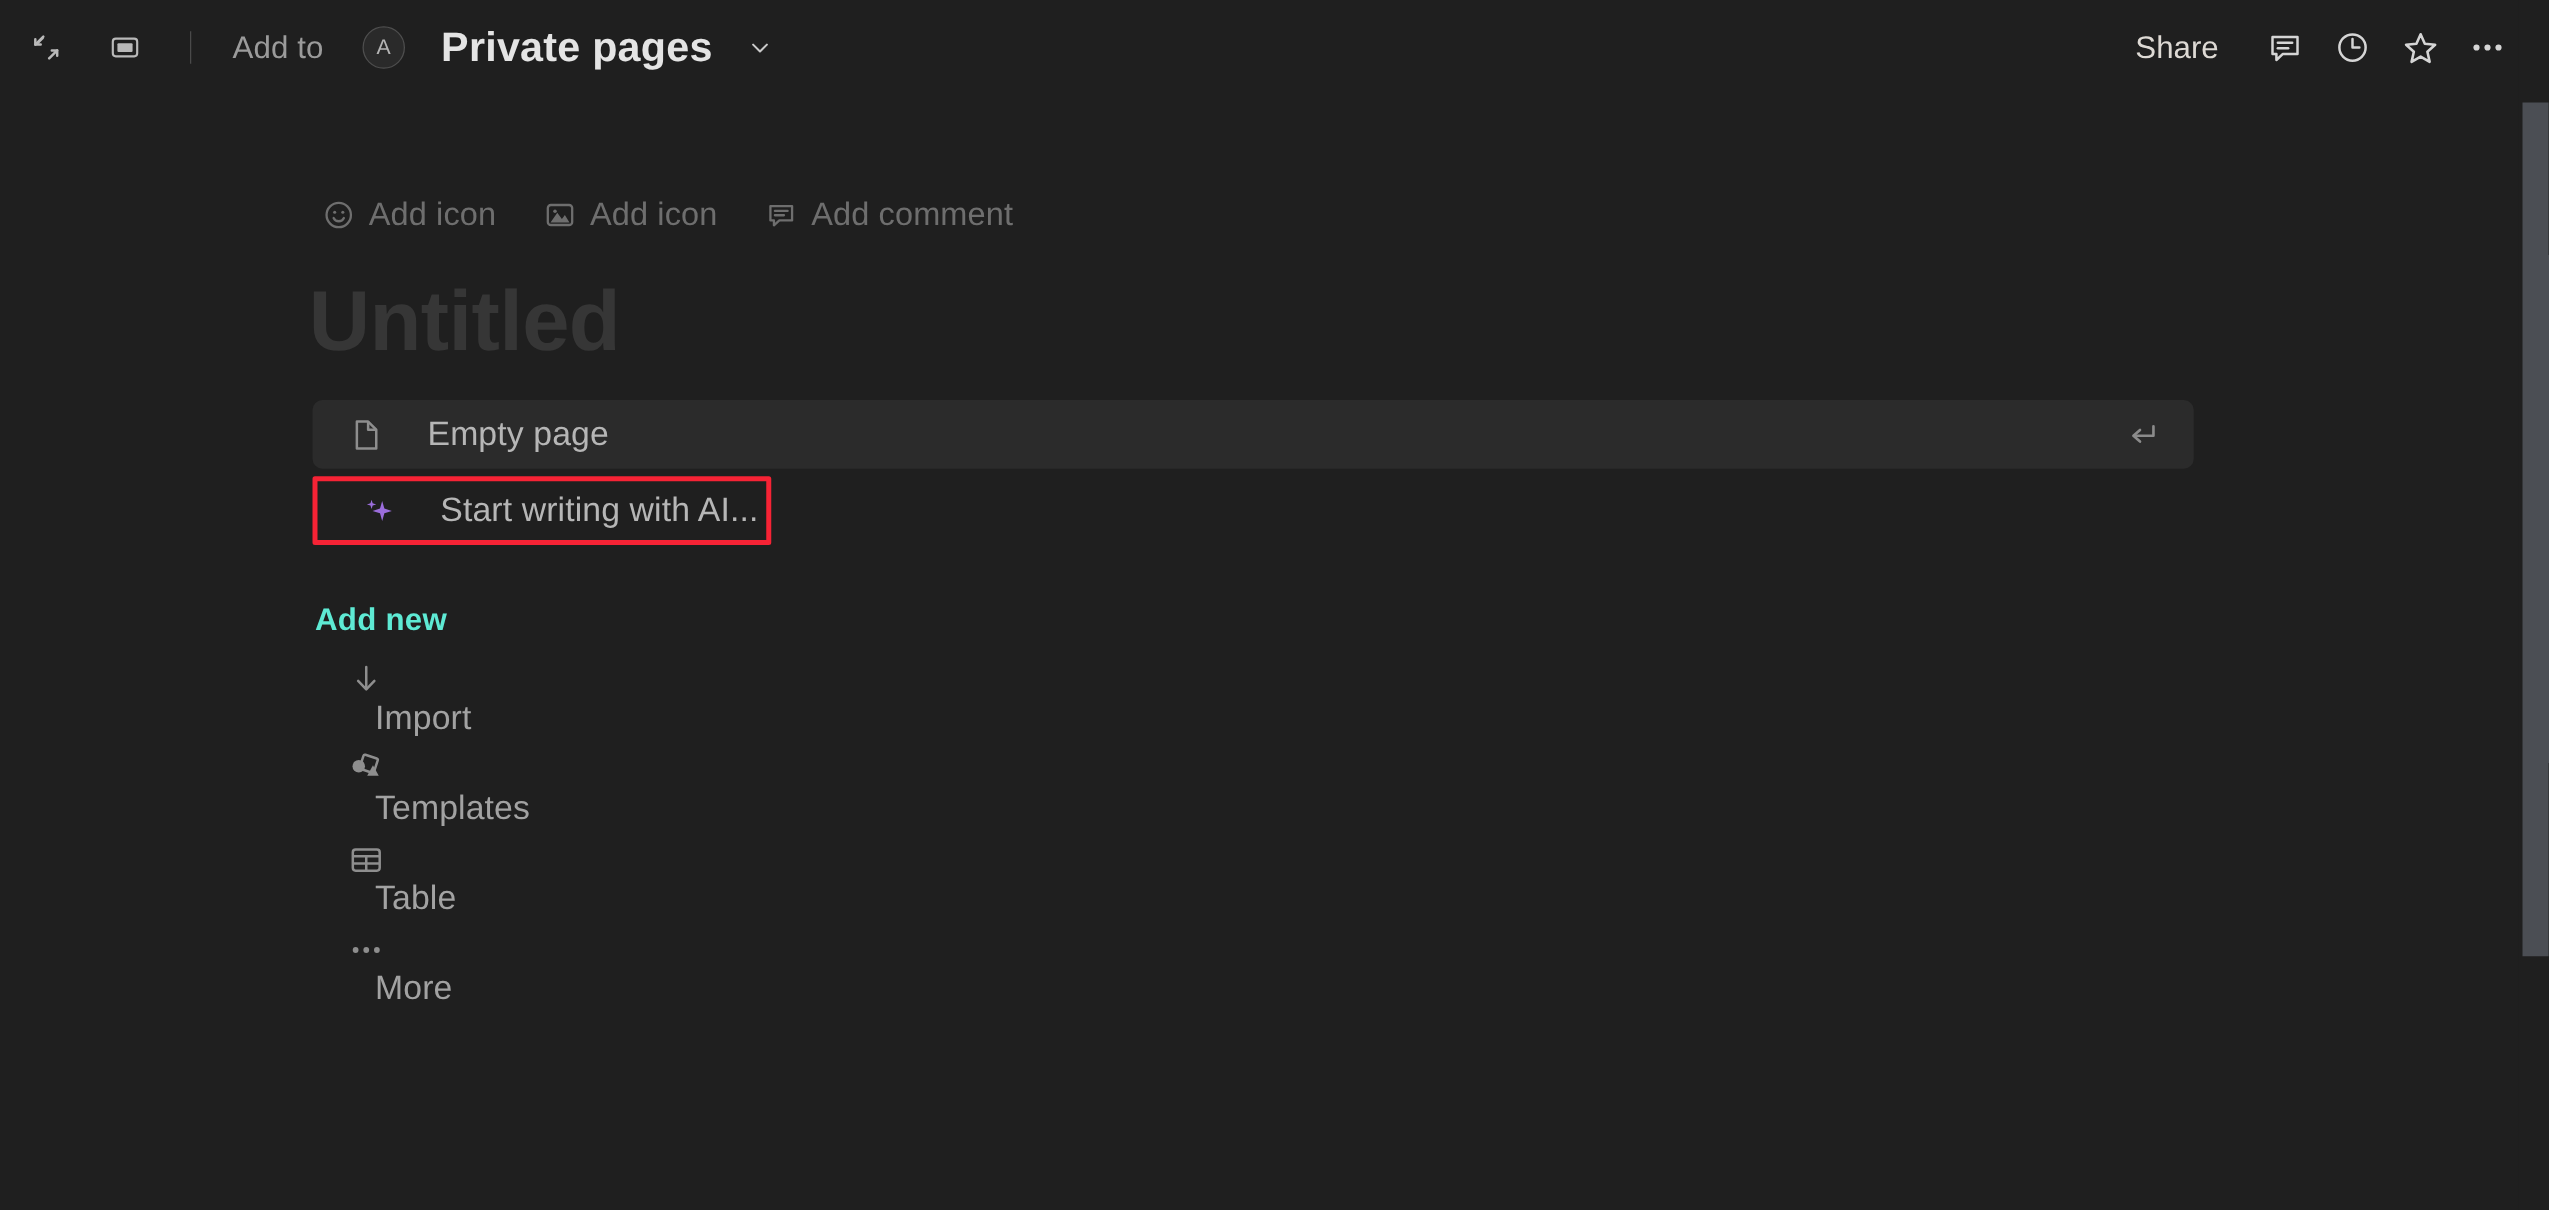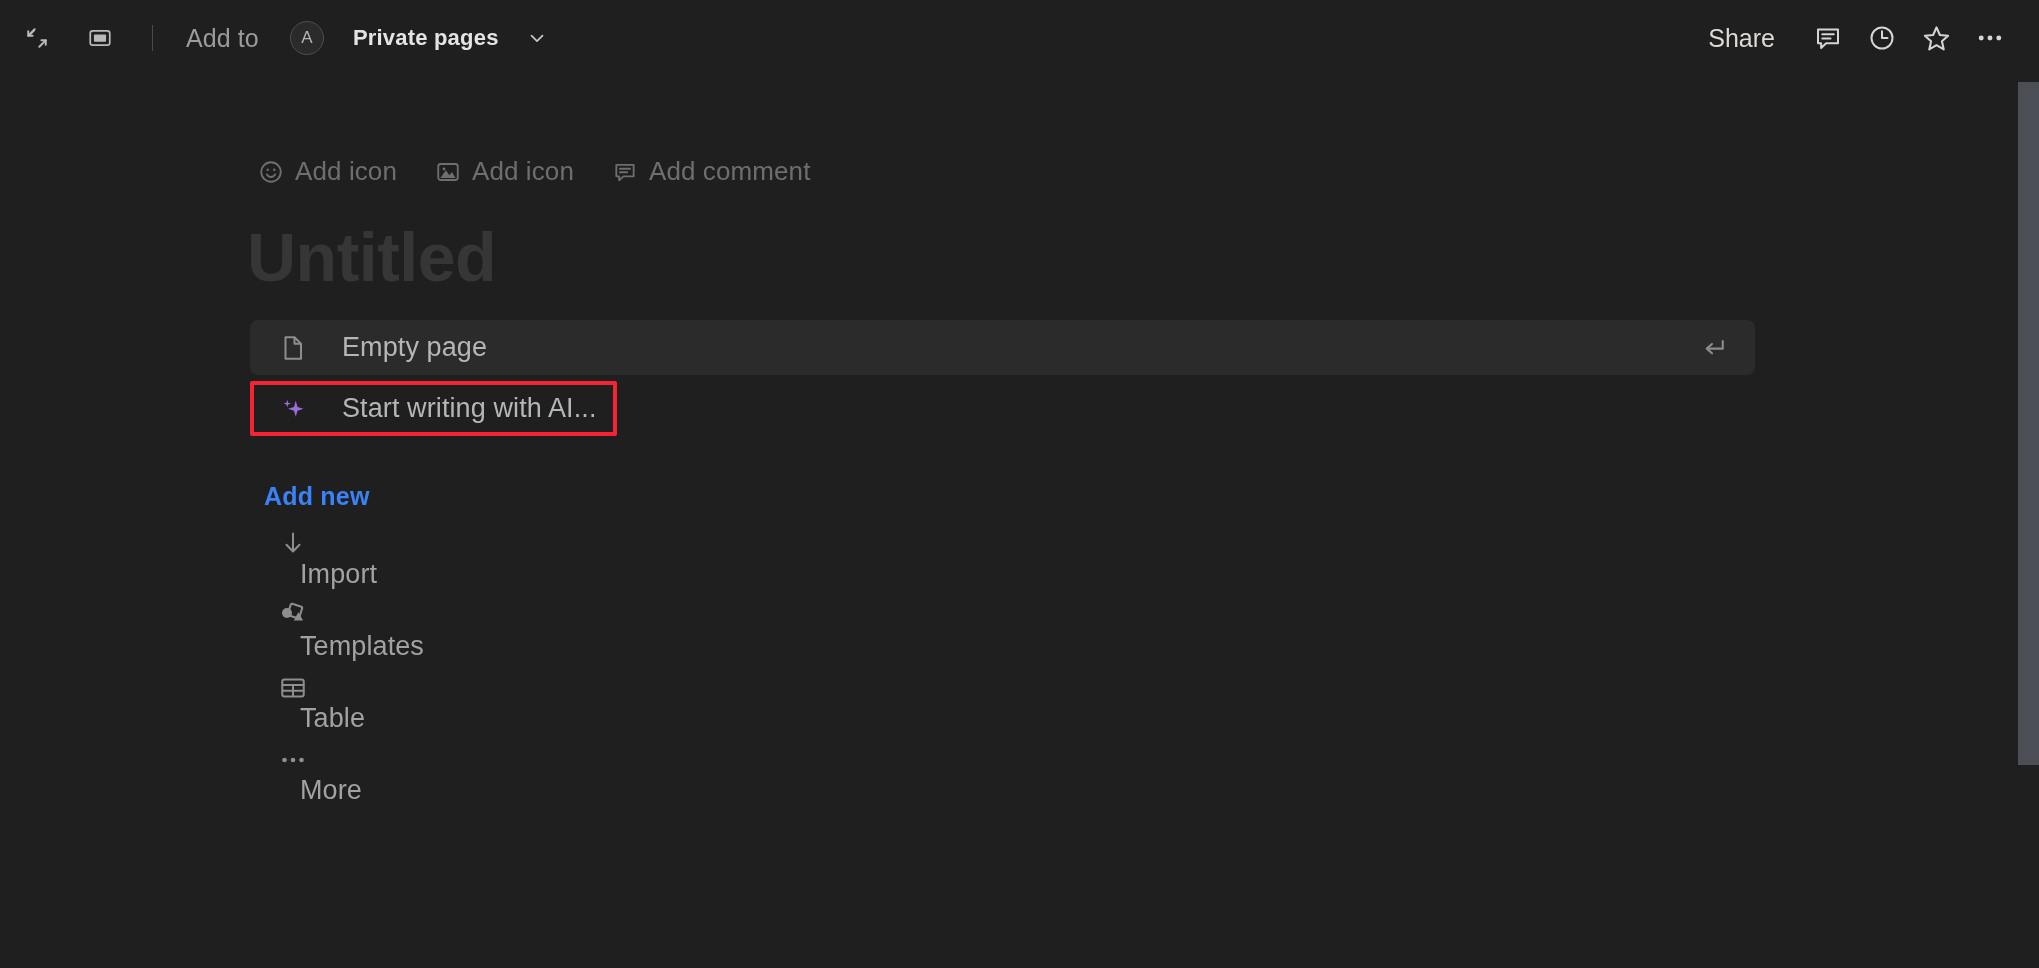--- a/index.html
+++ b/index.html
@@ -32,21 +32,21 @@
     font-size:25px; color:#9b9b9b; letter-spacing:.1px;
     margin-right:14px;
   }
   .avatar{
     width:34px; height:34px; border-radius:50%;
     border:1px solid #4e4e4e; background:#2a2a2a;
     display:flex; align-items:center; justify-content:center;
     font-size:17px; color:#b4b4b4; margin-right:12px;
   }
   .crumb-title{
-    font-size:22px; font-weight:bold; color:#e4e4e4; letter-spacing:.2px;text-align:center;
+    font-size:33px; font-weight:bold; color:#e4e4e4; letter-spacing:.2px;text-align:center;
   }
   .chev{ margin-left:10px; display:flex; align-items:center; }
 
   .tb-right{ margin-left:auto; display:flex; align-items:center; gap:0; }
   .share-btn{
     font-size:25px; color:#ddd9d4; padding:6px 14px; border-radius:6px;
     margin-right:12px;
   }
   .tb-right .icon-btn{ width:54px; height:50px; }
 
@@ -95,26 +95,26 @@
   .ai-wrap{
     position:relative;
     width:367px;
     margin-top:6px;
   }
   .ai-highlight{
     position:absolute; inset:0;
     border:4px solid #f62335; border-radius:2px;
     pointer-events:none;
   }
-  .srow.ai{ padding-left:28px; height:55px; }
+  .srow.ai{ padding-left:28px; height:55px;justify-content:center; }
 
   
   .section-label{
-    margin-top:46px; margin-left:14px;
-    font-size:25px; font-weight:bold; color:#3b82f6; letter-spacing:.2px;
+    margin-top:46px; margin-left:2px;
+    font-size:25px; font-weight:bold; color:#5eead4; letter-spacing:.2px;
   }
   .nlist{ margin-top:18px; }
   .nrow{
     display:flex; align-items:flex-start; height:55px;
     padding-left:28px; border-radius:8px; margin-bottom:17px;flex-direction:column;
   }
   .nrow .ico{ width:42px; display:flex; align-items:center; }
   .nrow .lbl{
     font-size:27px; color:#a2a2a2; margin-left:22px; letter-spacing:.1px;
   }

